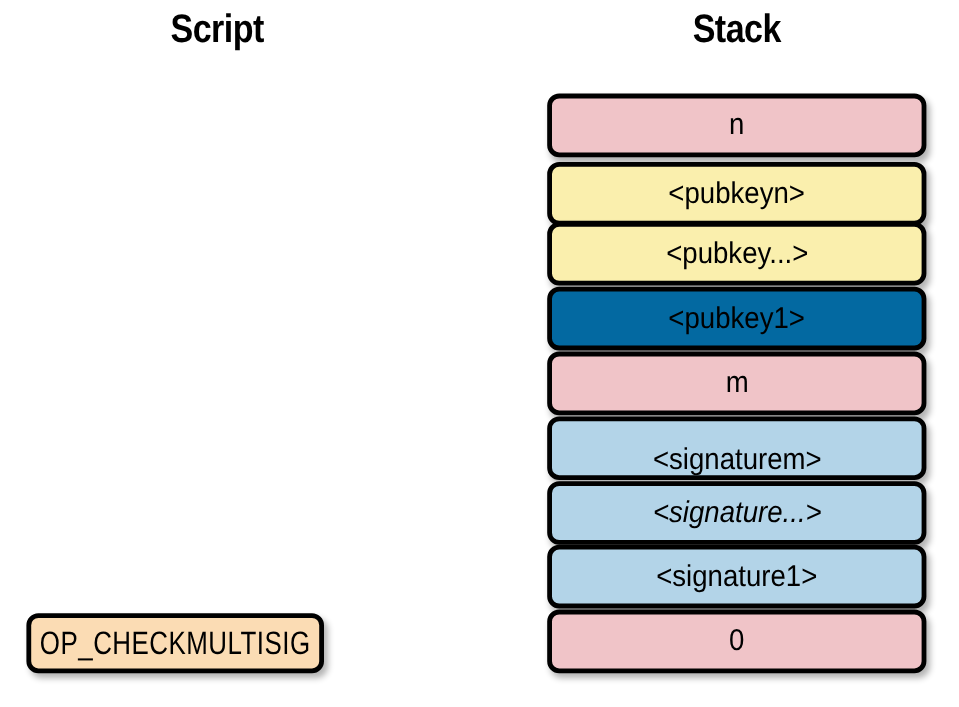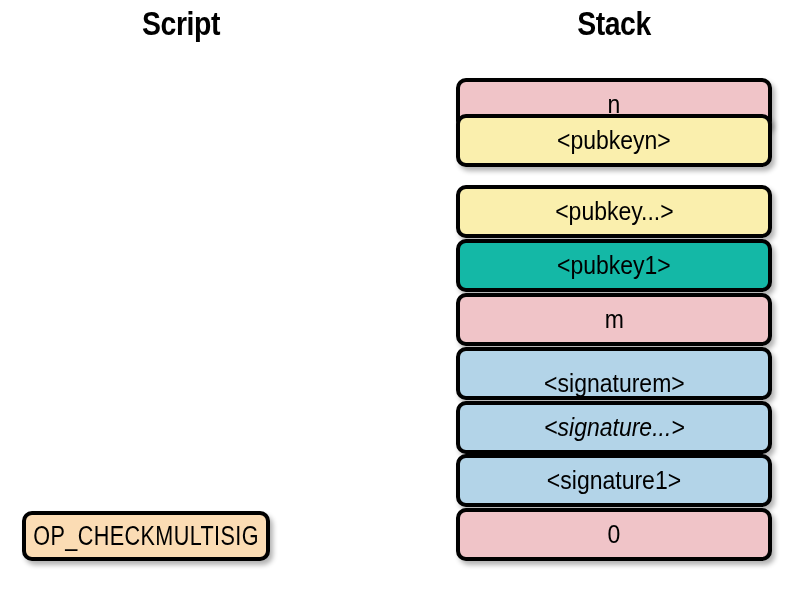--- a/index.html
+++ b/index.html
@@ -60,21 +60,21 @@
     letter-spacing: 0px;
   }
 
   
   .stack-cell {
     left: 456px;
     width: 316px;
     height: 53px;
   }
   #stack-cell-0 { top:  78px; }
-  #stack-cell-1 { top: 114px; }
+  #stack-cell-1 { top: 135px; }
   #stack-cell-2 { top: 185px; text-align: right; }
   #stack-cell-3 { top: 239px; }
   #stack-cell-4 { top: 293px; }
   #stack-cell-5 { top: 347px; align-items: flex-end; }
   #stack-cell-6 { top: 401px; font-style: italic; }
   #stack-cell-7 { top: 454px; }
   #stack-cell-8 { top: 508px; }
 
   
   .script-cell {
@@ -108,21 +108,21 @@
 </div>
 
 <div class="cell stack-cell" id="stack-cell-1" style="background-color: rgb(250, 239, 173);">
   <span class="cell-label">&lt;pubkeyn&gt;</span>
 </div>
 
 <div class="cell stack-cell" id="stack-cell-2" style="background-color: rgb(250, 239, 173);">
   <span class="cell-label">&lt;pubkey...&gt;</span>
 </div>
 
-<div class="cell stack-cell" id="stack-cell-3" style="background-color: #14b8a6;">
+<div class="cell stack-cell" id="stack-cell-3" style="background-color: #0369a1;">
   <span class="cell-label">&lt;pubkey1&gt;</span>
 </div>
 
 <div class="cell stack-cell" id="stack-cell-4" style="background-color: rgb(240, 196, 200);">
   <span class="cell-label">m</span>
 </div>
 
 <div class="cell stack-cell" id="stack-cell-5" style="background-color: rgb(179, 212, 232);">
   <span class="cell-label">&lt;signaturem&gt;</span>
 </div>

